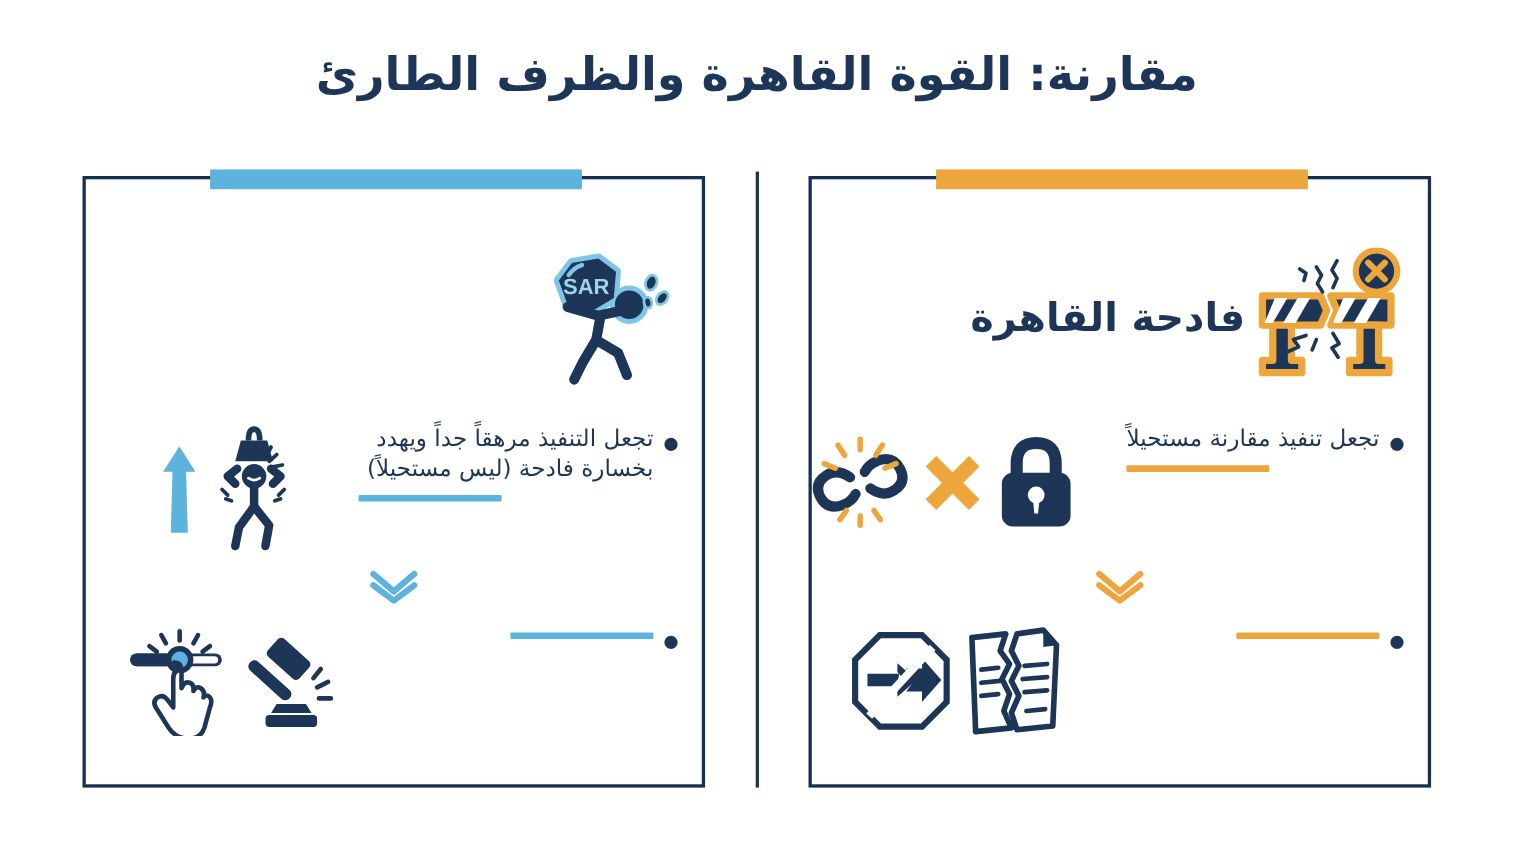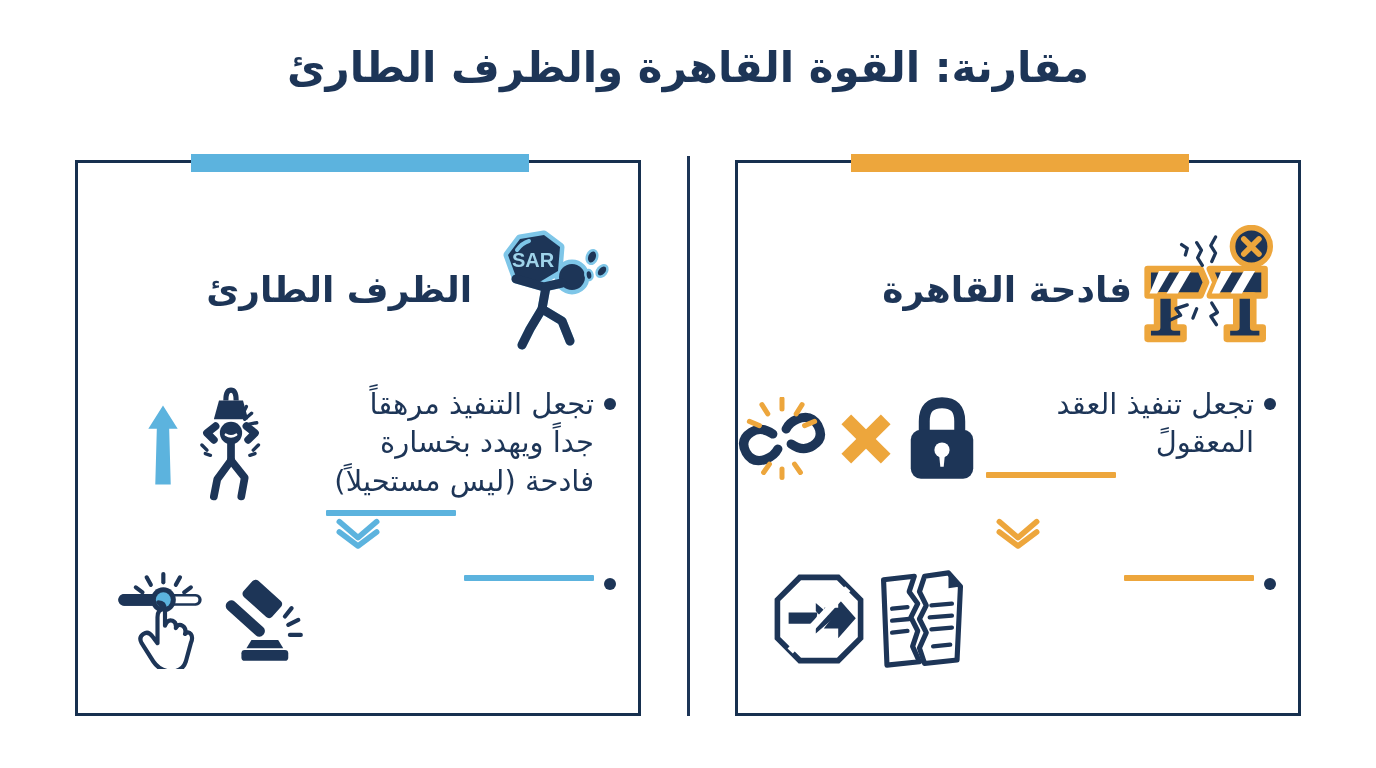--- a/index.html
+++ b/index.html
@@ -114,21 +114,21 @@
     width: 12px;
     height: 12px;
     border-radius: 50%;
     background: #1d3557;
     flex: none;
     margin-top: 13px;
   }
   .btext {
     direction: rtl;
     text-align: right;
-    font-size: 29px;
+    font-size: 21px;
     line-height: 1.32;
     color: #1d3557;
     flex: 1;
   }
   .btext b { font-weight: bold; }
   .uline {
     height: 6px;
     width: 130px;
     margin-top: 10px;
     margin-right: auto;
@@ -189,21 +189,20 @@
         </g>
         <path d="M31 25 q5 -7 12 -9" stroke="#7ec6e8" stroke-width="4" fill="none" stroke-linecap="round"></path>
         <g fill="#1d3557" stroke="#7ec6e8" stroke-width="2.5">
           <ellipse cx="106" cy="32" rx="5" ry="7" transform="rotate(20 106 32)"></ellipse>
           <ellipse cx="116" cy="46" rx="4.5" ry="6.5" transform="rotate(40 116 46)"></ellipse>
           <ellipse cx="103" cy="50" rx="3.5" ry="5" transform="rotate(-10 103 50)"></ellipse>
         </g>
         <text x="47" y="42" fill="#9fd3ea" font-family="'Liberation Sans',sans-serif" font-size="20" font-weight="bold" text-anchor="middle">SAR</text>
       </svg>
     </span>
-    <span class="panel-title">الظرف الطارئ</span>
   </div>
 
   <div class="row row-1">
     <div class="bullet-block">
       <span class="dot"></span>
       <div>
         <div class="btext">تجعل التنفيذ مرهقاً جداً ويهدد بخسارة فادحة (ليس مستحيلاً)</div>
         <div class="uline"></div>
       </div>
     </div>
@@ -328,21 +327,21 @@
         </g>
       </svg>
     </span>
     <span class="panel-title">فادحة القاهرة</span>
   </div>
 
   <div class="row row-1">
     <div class="bullet-block">
       <span class="dot"></span>
       <div>
-        <div class="btext">تجعل تنفيذ العقد المعقولً</div>
+        <div class="btext">تجعل تنفيذ مقارنة مستحيلاً</div>
         <div class="uline"></div>
       </div>
     </div>
     <div class="row-icons">
       <span class="ic">
         <svg viewBox="0 0 90 110" width="76" height="94">
           <path d="M24 46 v-12 q0 -22 21 -22 q21 0 21 22 v12" stroke="#1d3557" stroke-width="13" fill="none"></path>
           <rect x="8" y="44" width="74" height="58" rx="12" fill="#1d3557"></rect>
           <circle cx="45" cy="68" r="9" fill="#ffffff"></circle>
           <path d="M41 68 h8 l-2 20 h-4 Z" fill="#ffffff"></path>

